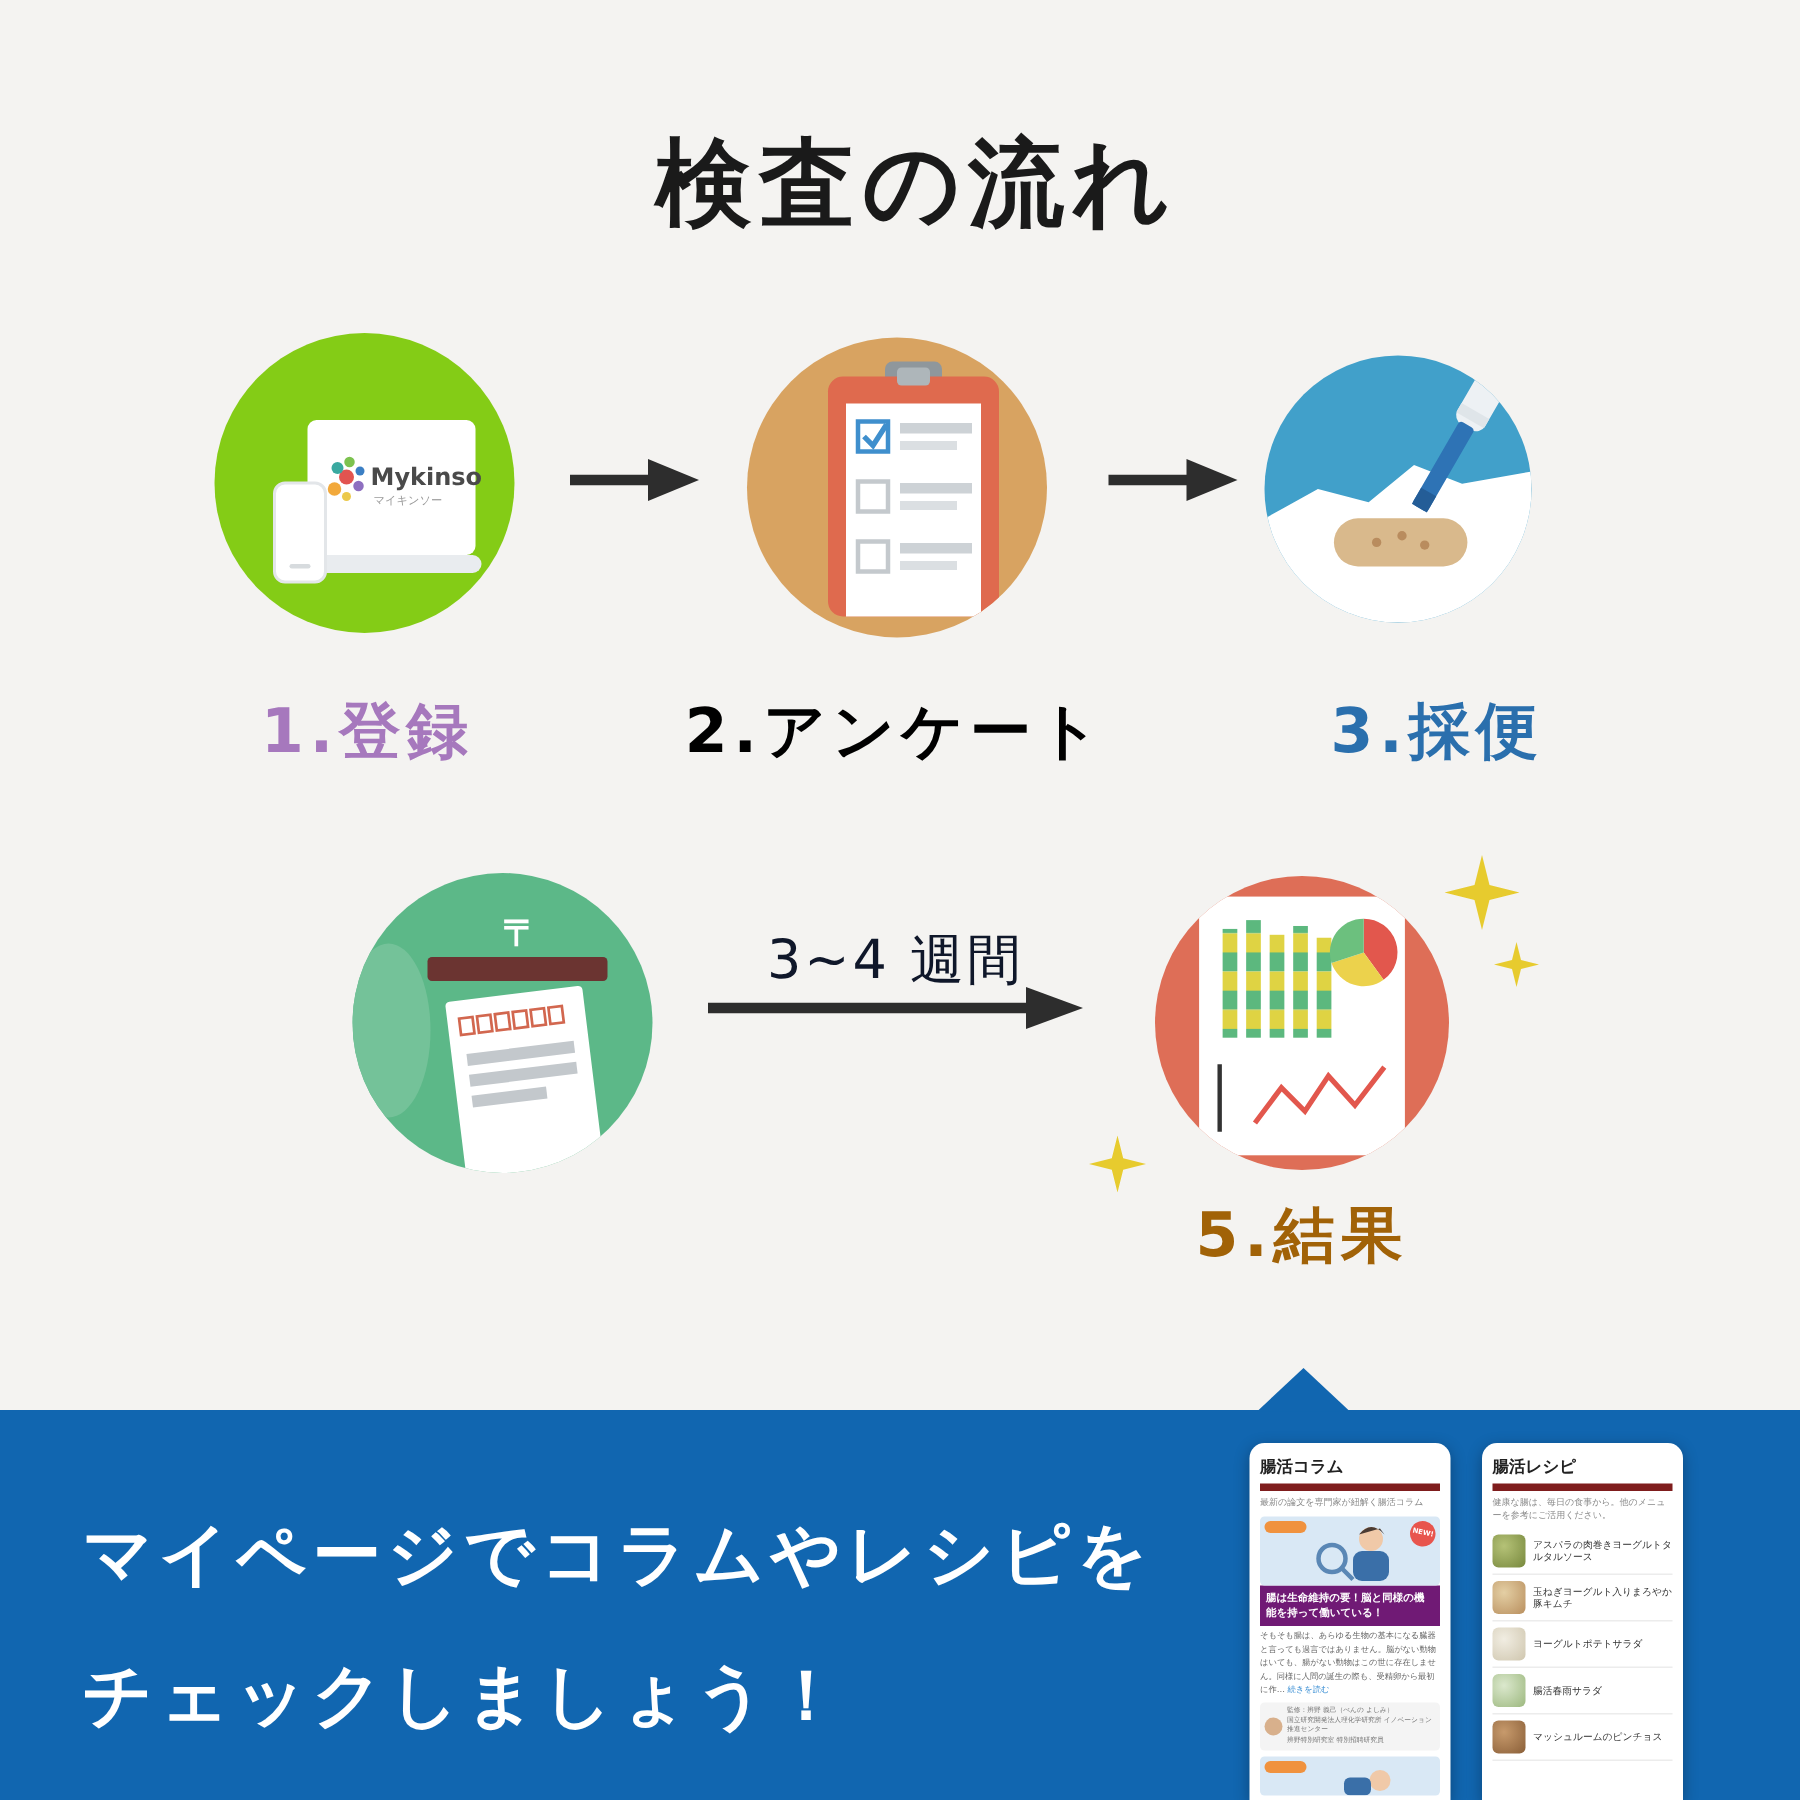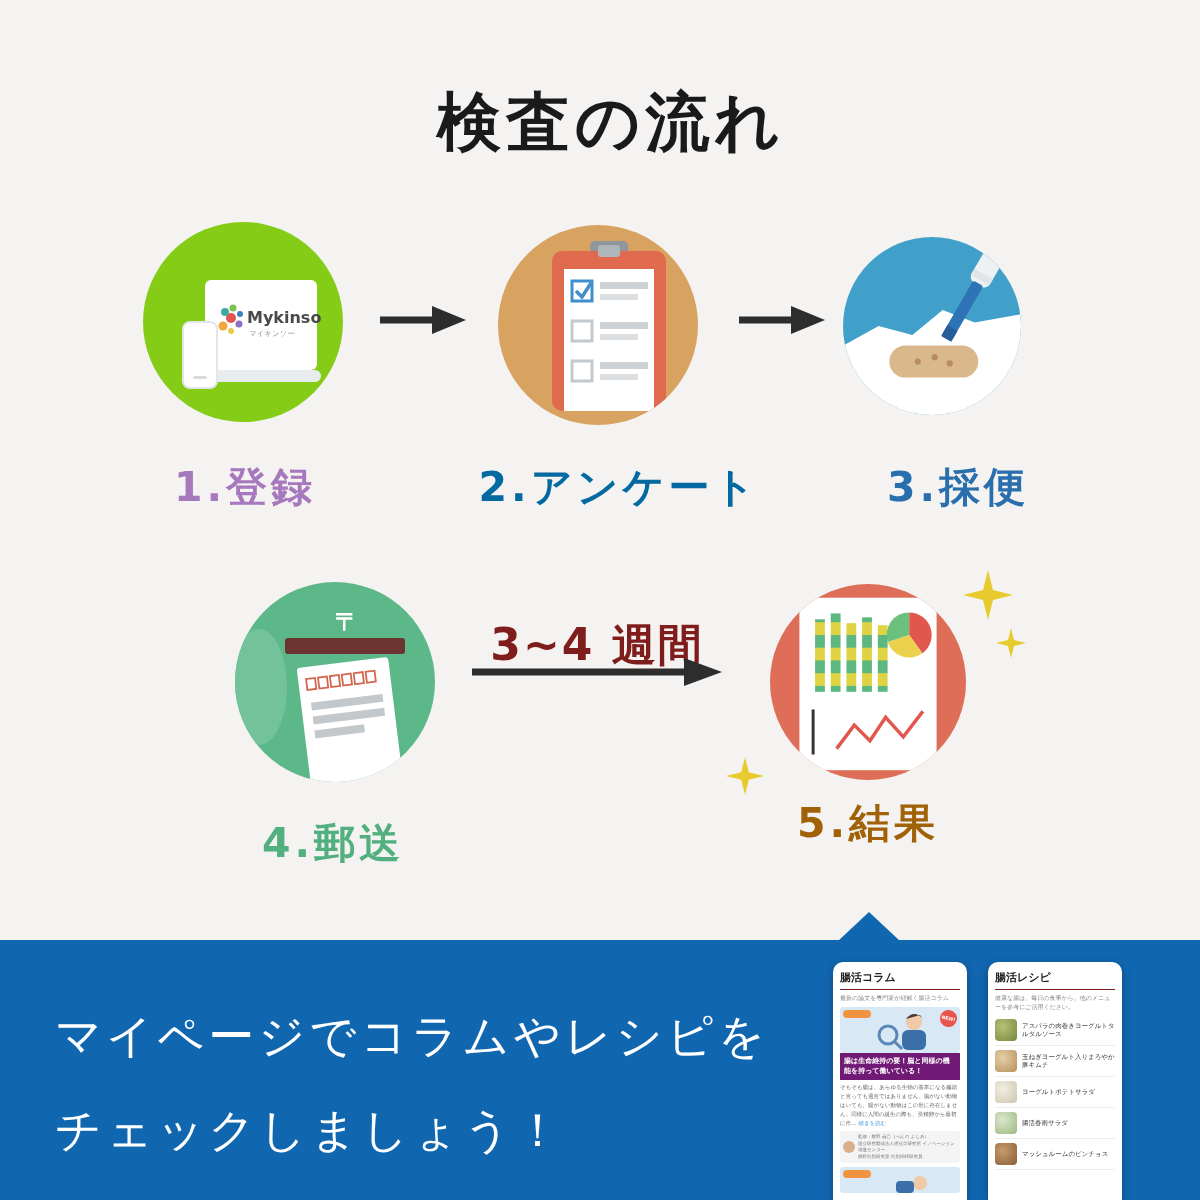--- a/index.html
+++ b/index.html
@@ -18,58 +18,58 @@
   .c2{left:498px;top:225px;width:200px;height:200px;background:#d8a361;}
   .c3{left:843px;top:237px;width:178px;height:178px;background:#41a0ca;}
   .c4{left:235px;top:582px;width:200px;height:200px;background:#5cb888;}
   .c5{left:770px;top:584px;width:196px;height:196px;background:#de6e57;}
   .arrow{position:absolute;}
   .a1{left:378px;top:300px;width:90px;height:40px;}
   .a2{left:737px;top:300px;width:90px;height:40px;}
   .a3{left:470px;top:652px;width:255px;height:40px;}
   .arrow-label{
     position:absolute;left:597px;top:616px;transform:translateX(-50%);
-    font-size:44px;font-weight:700;color:#7f1d1d;letter-spacing:2px;white-space:nowrap;
+    font-size:36px;font-weight:400;color:#0f172a;letter-spacing:2px;white-space:nowrap;
   }
   .step-label{
     position:absolute;transform:translateX(-50%);
     font-size:41px;font-weight:800;letter-spacing:4px;white-space:nowrap;
   }
   .sl1{left:245px;top:460px;color:#a678bd;}
-  .sl2{left:619px;top:460px;color:#0369a1;}
+  .sl2{left:597px;top:460px;color:#000000;}
   .sl3{left:958px;top:460px;color:#2a6fad;}
   .sl4{left:333px;top:816px;color:#52b080;}
   .sl5{left:868px;top:796px;color:#a16207;text-align:center;}
   .sparkle{position:absolute;}
   .sp1{left:963px;top:570px;width:50px;height:50px;}
   .sp2{left:996px;top:628px;width:30px;height:30px;}
   .sp3{left:726px;top:757px;width:38px;height:38px;}
   .banner{
     position:absolute;left:0;top:940px;width:1200px;height:260px;background:#1166b0;
   }
   .banner-pointer{
     position:absolute;left:838px;top:912px;width:0;height:0;
     border-left:31px solid transparent;border-right:31px solid transparent;
     border-bottom:29px solid #1166b0;
   }
   .banner-line{
-    position:absolute;left:55px;color:#ffffff;font-weight:400;
+    position:absolute;left:55px;color:#ffffff;font-weight:700;
     font-size:46px;letter-spacing:4px;white-space:nowrap;
   }
   .bl1{top:1006px;}
   .bl2{top:1052px;margin-top:48px;}
   
   .phone{
     position:absolute;top:962px;width:134px;height:238px;background:#ffffff;
     border-radius:10px 10px 0 0;box-shadow:0 3px 10px rgba(0,0,0,.3);
     overflow:hidden;padding:8px 7px;box-sizing:border-box;
   }
   .ph1{left:833px;}
   .ph2{left:988px;}
-  .phone-header{font-size:11px;font-weight:bold;color:#222;padding-bottom:4px;border-bottom:1px solid #7f1d1d;}
+  .phone-header{font-size:11px;font-weight:bold;color:#222;padding-bottom:4px;border-bottom:5px solid #7f1d1d;}
   .phone-sub{font-size:6px;color:#8a8a8a;margin:4px 0;line-height:1.45;}
   .article-img{position:relative;height:46px;background:#d9e8f5;border-radius:3px;overflow:hidden;}
   .tag-pill{position:absolute;left:3px;top:3px;width:28px;height:8px;border-radius:4px;background:#f0923e;}
   .new-badge{
     position:absolute;right:3px;top:3px;width:17px;height:17px;border-radius:50%;
     background:#e8554d;color:#fff;font-size:4.6px;font-weight:bold;
     display:flex;align-items:center;justify-content:center;transform:rotate(12deg);
   }
   .article-title{background:#701a75;color:#fff;font-size:7px;font-weight:bold;padding:3px 4px;line-height:1.5;}
   .article-body{font-size:5.5px;color:#666;line-height:1.65;margin-top:3px;}
@@ -210,21 +210,20 @@
       <g>
         <path d="M142,52 L142,29 A23,23 0 0 1 155.5,70.6 Z" fill="#e2574d"></path>
         <path d="M142,52 L155.5,70.6 A23,23 0 0 1 120.1,59.1 Z" fill="#ecd24c"></path>
         <path d="M142,52 L120.1,59.1 A23,23 0 0 1 142,29 Z" fill="#6cc07e"></path>
       </g>
       <line x1="44" y1="128" x2="44" y2="174" stroke="#333333" stroke-width="3"></line>
       <polyline points="68,168 86,144 102,160 118,136 136,156 156,130" stroke="#e2574d" stroke-width="3.5" fill="none"></polyline>
     </svg>
   </div>
 
-  <div class="step-label sl4">4.郵送</div>
   <div class="step-label sl5">5.結果</div>
 
   <svg class="sparkle sp1" viewBox="0 0 40 40">
     <path d="M20,0 L24,16 L40,20 L24,24 L20,40 L16,24 L0,20 L16,16 Z" fill="#e7cb2e"></path>
   </svg>
   <svg class="sparkle sp2" viewBox="0 0 40 40">
     <path d="M20,0 L24,16 L40,20 L24,24 L20,40 L16,24 L0,20 L16,16 Z" fill="#e7cb2e"></path>
   </svg>
   <svg class="sparkle sp3" viewBox="0 0 40 40">
     <path d="M20,0 L24,16 L40,20 L24,24 L20,40 L16,24 L0,20 L16,16 Z" fill="#e7cb2e"></path>

